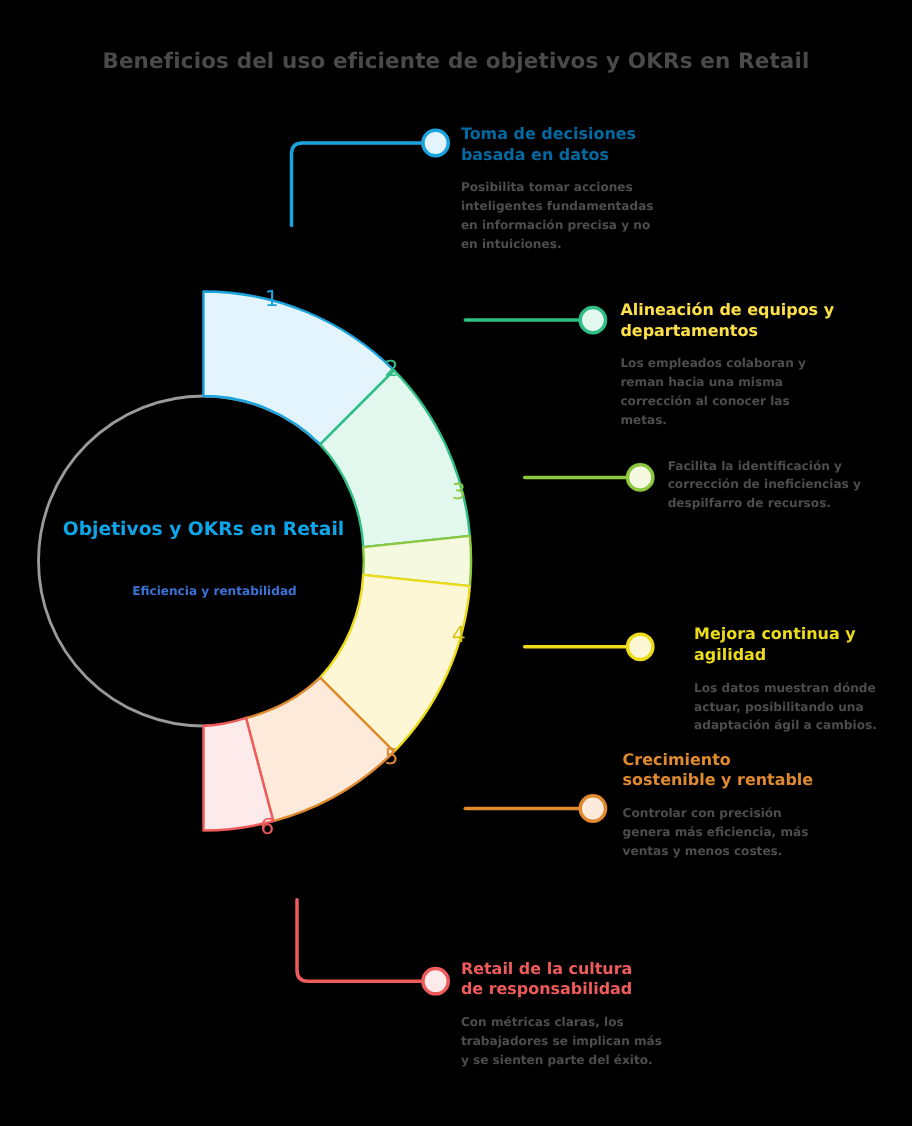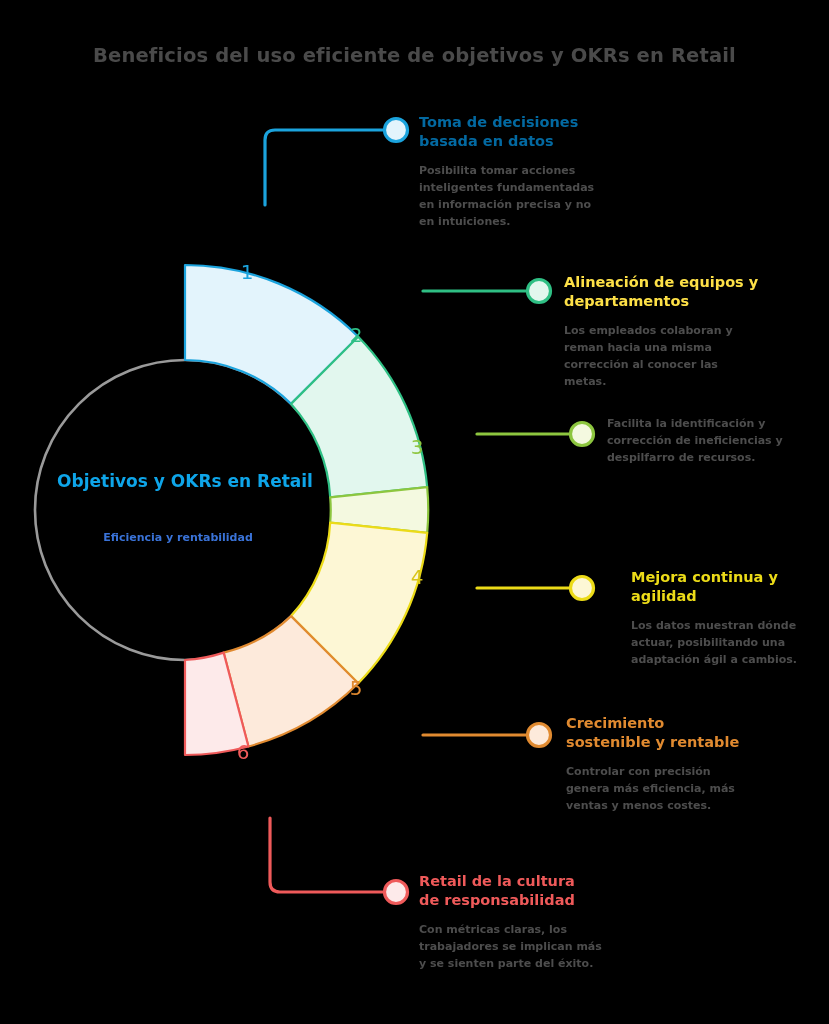--- a/index.html
+++ b/index.html
@@ -51,21 +51,21 @@
     top: 470px;
     width: 280px;
     text-align: center;
     font-size: 17px;
     font-weight: bold;
     color: #0ea5e9;
     line-height: 1.35;
   }
   .center-sub {
     position: absolute;
-    left: 38px;
+    left: 55px;
     top: 531px;
     width: 280px;
     text-align: center;
     font-size: 11px;
     font-weight: bold;
     color: #3a73d8;
     line-height: 1.3;
   }
   .item {
     position: absolute;
@@ -174,21 +174,21 @@
   </div>
 
   <div class="item" style="left:610px; top:568px; width:205px;margin-left:21px;">
     <div class="item-title" style="color:#ecdb18;">Mejora continua y
 agilidad</div>
     <div class="item-desc">Los datos muestran dónde
 actuar, posibilitando una
 adaptación ágil a cambios.</div>
   </div>
 
-  <div class="item" style="left:566px; top:714px; width:215px;">
+  <div class="item" style="left:566px; top:682px; width:215px;">
     <div class="item-title" style="color:#e08a30;">Crecimiento
 sostenible y rentable</div>
     <div class="item-desc">Controlar con precisión
 genera más eficiencia, más
 ventas y menos costes.</div>
   </div>
 
   <div class="item" style="left:419px; top:872px; width:210px;">
     <div class="item-title" style="color:#ef5a5a;">Retail de la cultura
 de responsabilidad</div>

